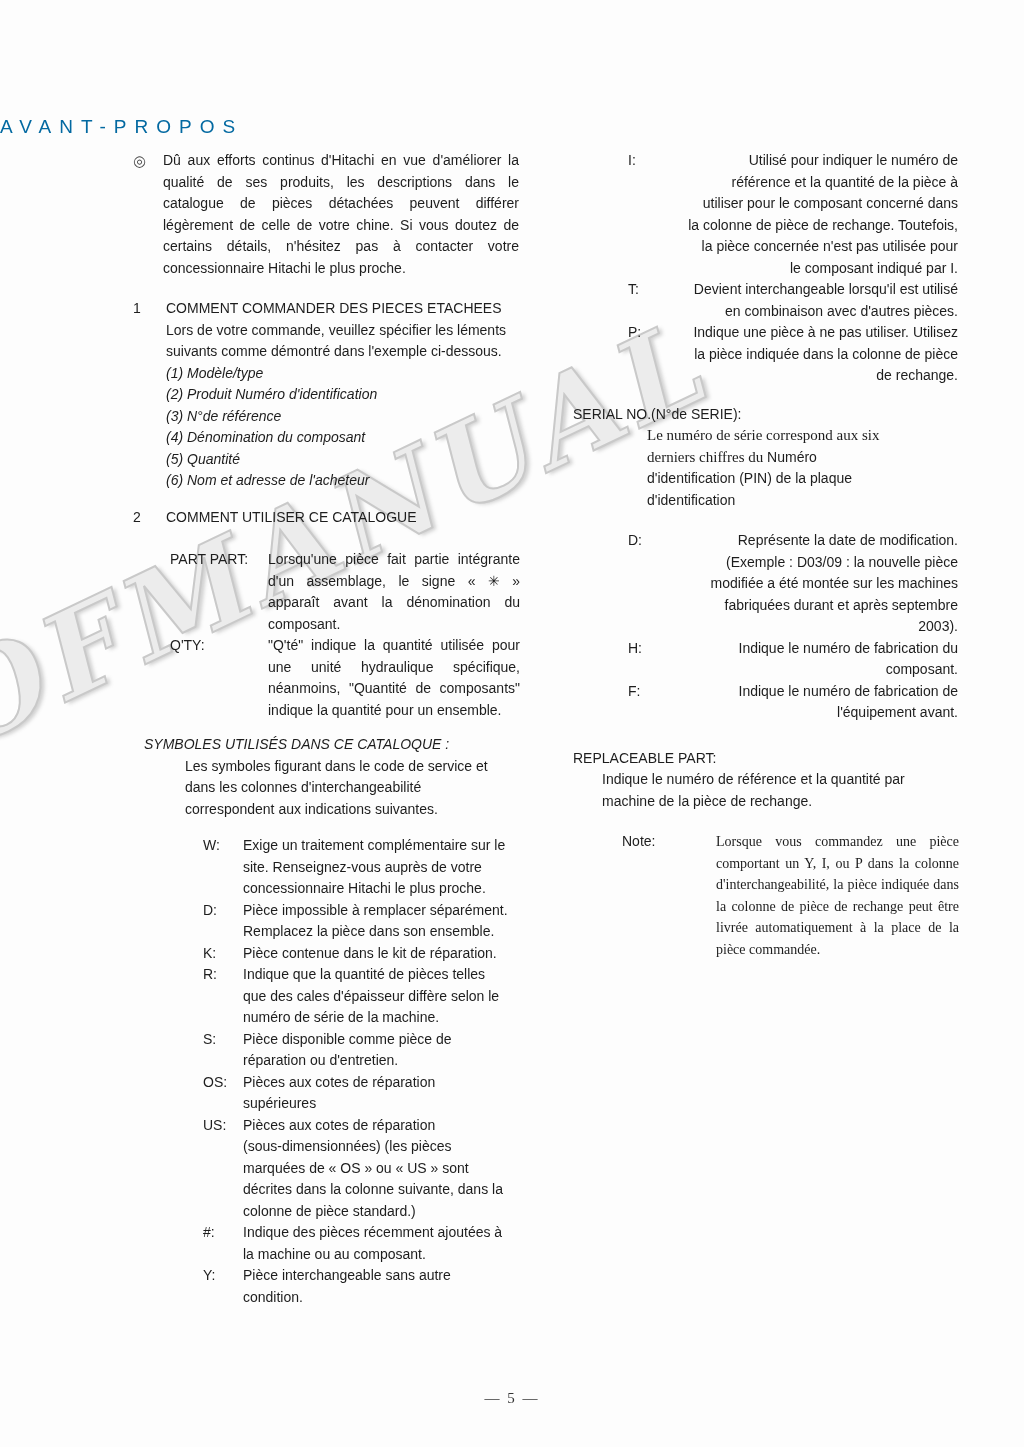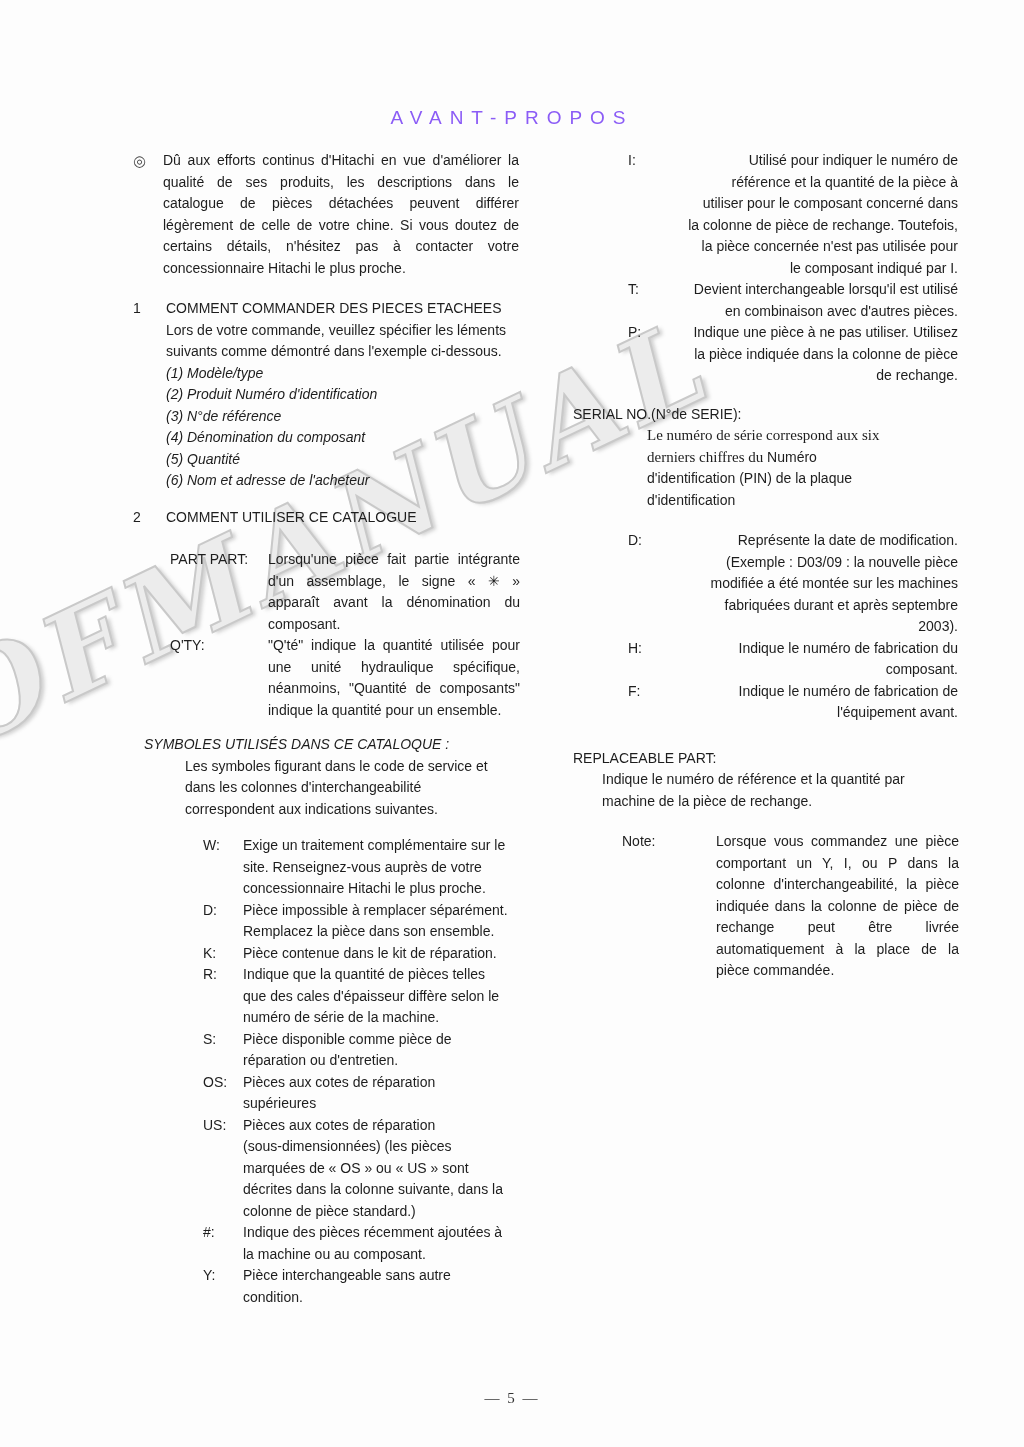--- a/index.html
+++ b/index.html
@@ -8,24 +8,24 @@
     width:1024px; height:1447px;
     margin:0 auto;
     background:#fdfdfd;
     font-family:"Liberation Sans", sans-serif;
     font-size:14px; line-height:21.5px;
     color:#1d1d1d;
     overflow:hidden;
   }
 
   .title {
-    position:absolute; top:107px; left:0; right:0;
-    text-align:center;
+    position:absolute; top:116px; left:0; right:0;
+    text-align:left;
     font-size:19px; letter-spacing:8px;
-    color:#8b5cf6;
+    color:#0369a1;
     z-index:1;
   }
 
   .watermark {
     position:absolute; left:-52px; top:702px;
     transform:rotate(-25.5deg);
     transform-origin:0 0;
     font-family:"DejaVu Serif", serif;
     font-weight:bold; font-style:italic;
     font-size:116px; letter-spacing:7px;
@@ -76,21 +76,21 @@
   }
   .serial-body .sans { font-family:"Liberation Sans", sans-serif; font-size:14px; }
 
   .date-items { margin-top:19px; }
 
   .repl-heading { margin-top:24px; }
   .repl-body { margin-left:29px; white-space:pre-line; }
 
   .note-row { display:flex; padding-left:49px; margin-top:19px;gap:16px; }
   .note-label { width:78px; flex:none; }
-  .note-text { width:243px; text-align:justify; }
+  .note-text { width:243px; text-align:justify;font-family:Liberation Serif, serif; }
 
   .page-num {
     position:absolute; top:1388px; left:0; right:0;
     text-align:center;
     font-family:"Liberation Serif", serif;
     font-size:15px; letter-spacing:2px;
     color:#333;
     z-index:1;
   }
 </style>

